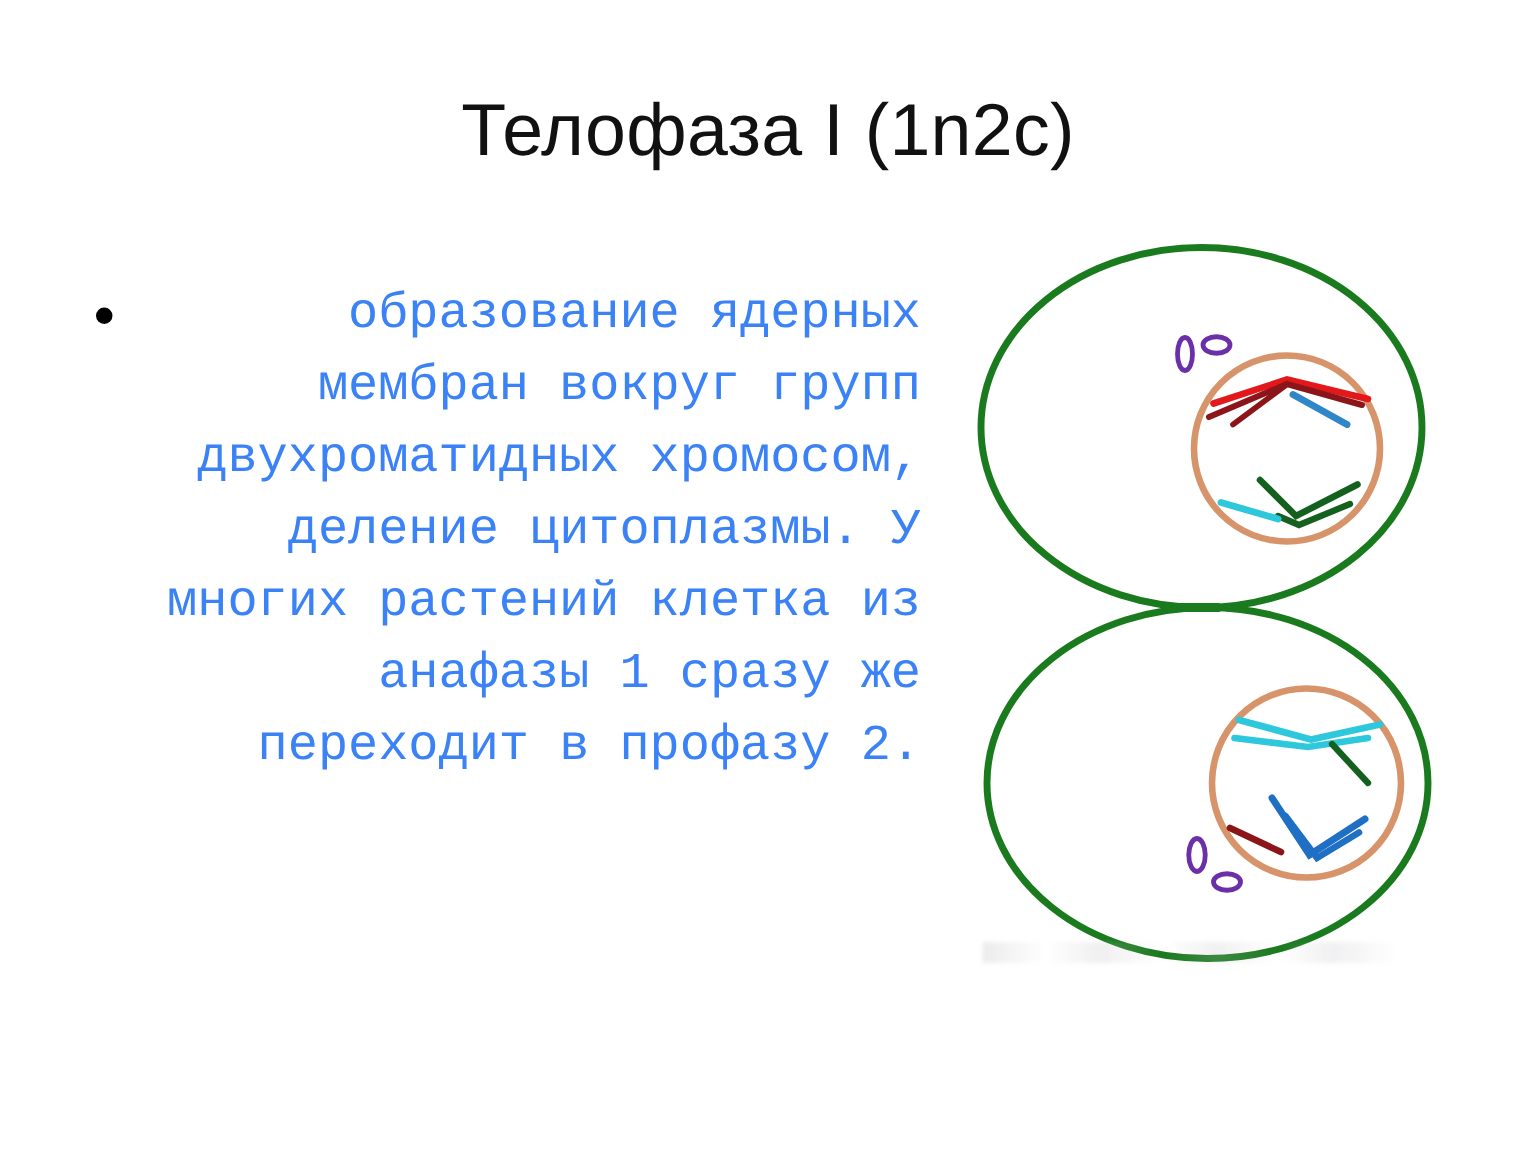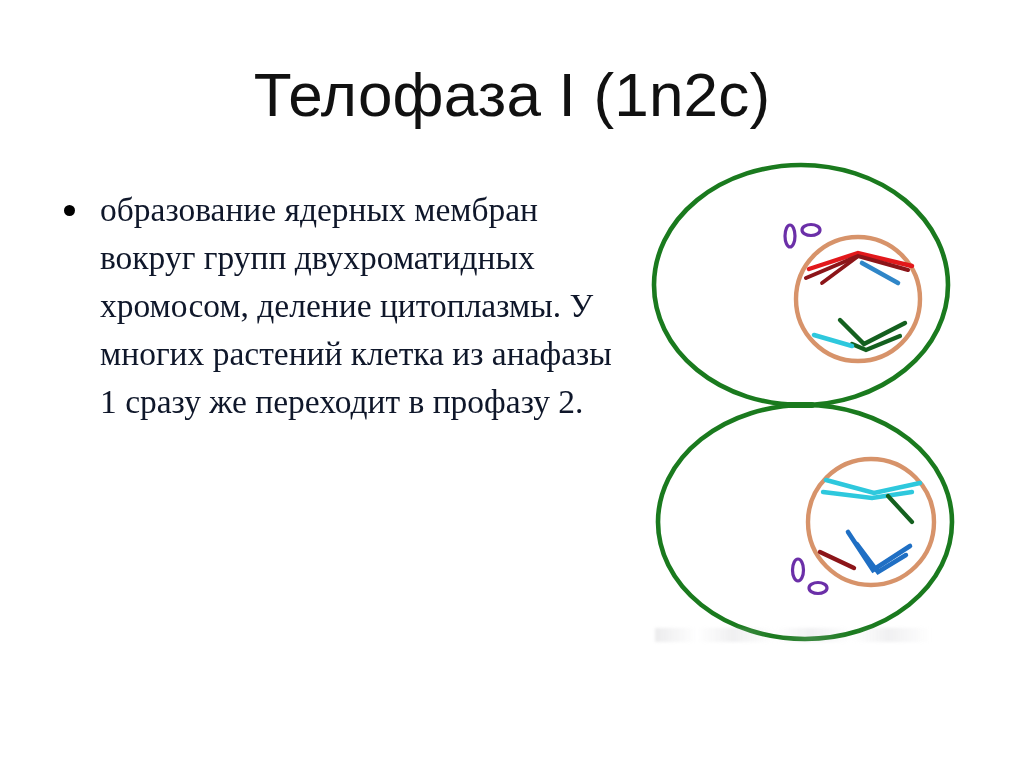--- a/index.html
+++ b/index.html
@@ -25,46 +25,46 @@
   }
 
   
   #slide-title {
     position: absolute;
     left: 0;
     top: 62px;
     width: 1024px;
     text-align: center;
     font-family: "Liberation Sans", sans-serif;
-    font-size: 62px;
+    font-size: 49px;
     font-weight: 400;
     line-height: 1.05;
     color: #111111;
     letter-spacing: 0.2px;
     white-space: pre;
   }
 
   
   #body-list {
     position: absolute;
     left: 54px;
     top: 186px;
     width: 560px;
     margin: 0;
     padding: 0;
     list-style: none;
   }
   .bullet-item {
     position: relative;
     padding-left: 46px;
-    font-family: Liberation Serif, serif;
+    font-family: Liberation Mono, monospace;
     font-size: 33.5px;
     line-height: 48px;
-    color: #0f172a;
-    text-align: left;
+    color: #3b82f6;
+    text-align: right;
   }
   .bullet-dot {
     position: absolute;
     left: 10px;
     top: 19px;
     width: 11px;
     height: 11px;
     border-radius: 50%;
     background: #000000;
   }

